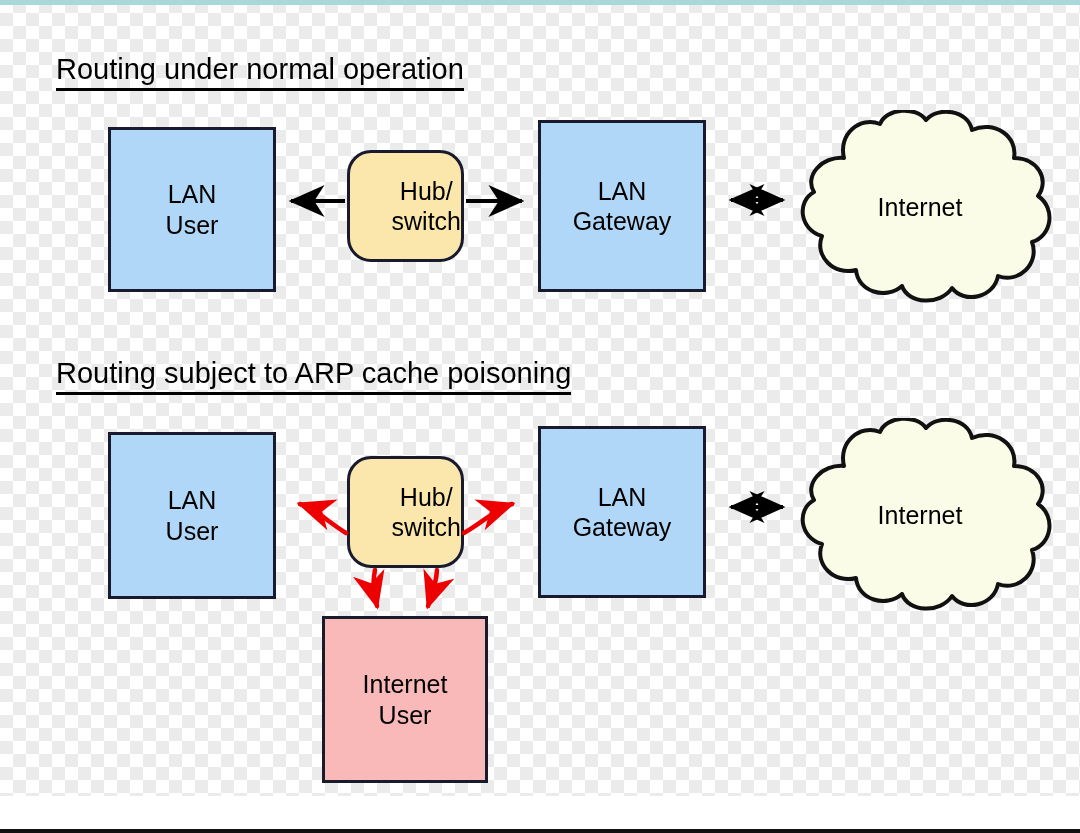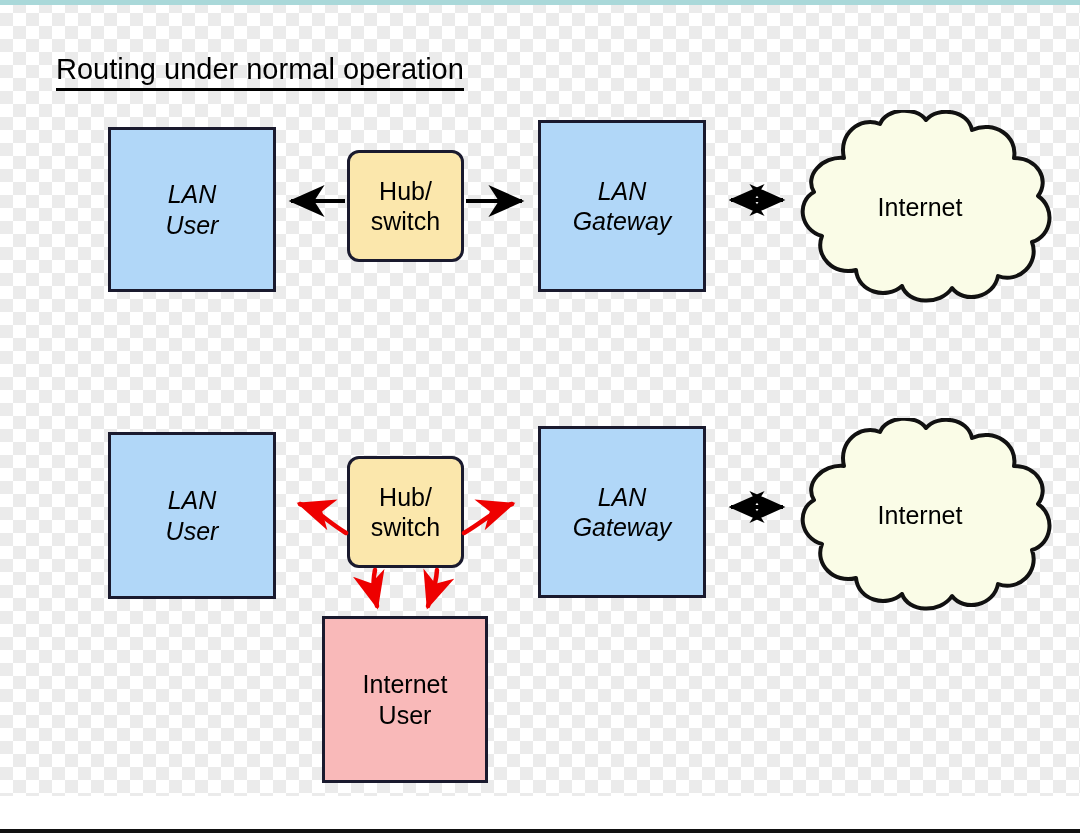--- a/index.html
+++ b/index.html
@@ -67,22 +67,22 @@
     box-sizing: border-box;
     display: flex;
     align-items: center;
     justify-content: center;
     text-align: center;
     color: #000000;
     font-size: 25px;
     line-height: 1.22;
     border: 3px solid #1a1a2e;
   }
-  .node-lan      { background: #b1d7f8; font-style: italic; }
-  .node-hub      { background: #fbe7ac; border-radius: 12px; }
+  .node-lan      { background: #b1d7f8; }
+  .node-hub      { background: #fbe7ac; border-radius: 24px; justify-content: flex-end; }
   .node-mal      { background: #f9b9b9; }
 
   .node .label { pointer-events: none; }
 
   
   #lan-user-1    { left: 108px; top: 127px; width: 168px; height: 165px; }
   #hub-1         { left: 347px; top: 150px; width: 117px; height: 112px; }
   #lan-gw-1      { left: 538px; top: 120px; width: 168px; height: 172px; }
 
   
@@ -119,20 +119,21 @@
 </style>
 </head>
 <body>
 
 <div id="canvas">
 
   <div id="top-strip"></div>
 
   <div class="section-title" id="title-normal">Routing under normal operation</div>
 
+  <div class="section-title" id="title-poison">Routing subject to ARP cache poisoning</div>
 
   <div class="node node-lan" id="lan-user-1">
     <div class="label">
       <div>LAN</div>
       <div>User</div>
     </div>
   </div>
 
   <div class="node node-hub" id="hub-1">
     <div class="label">

